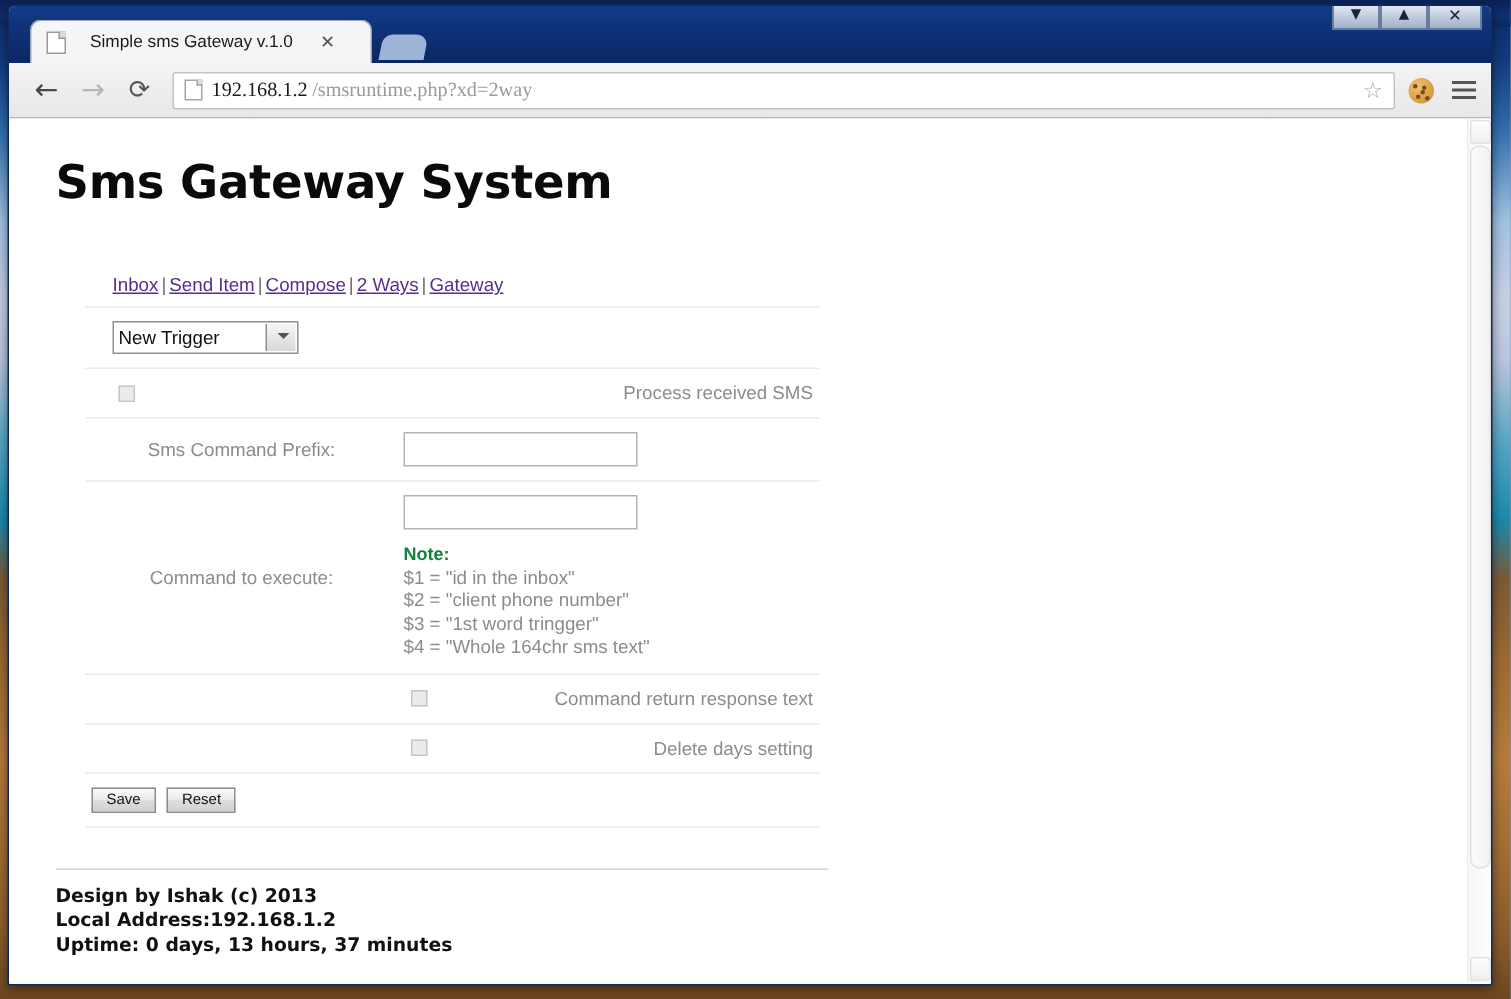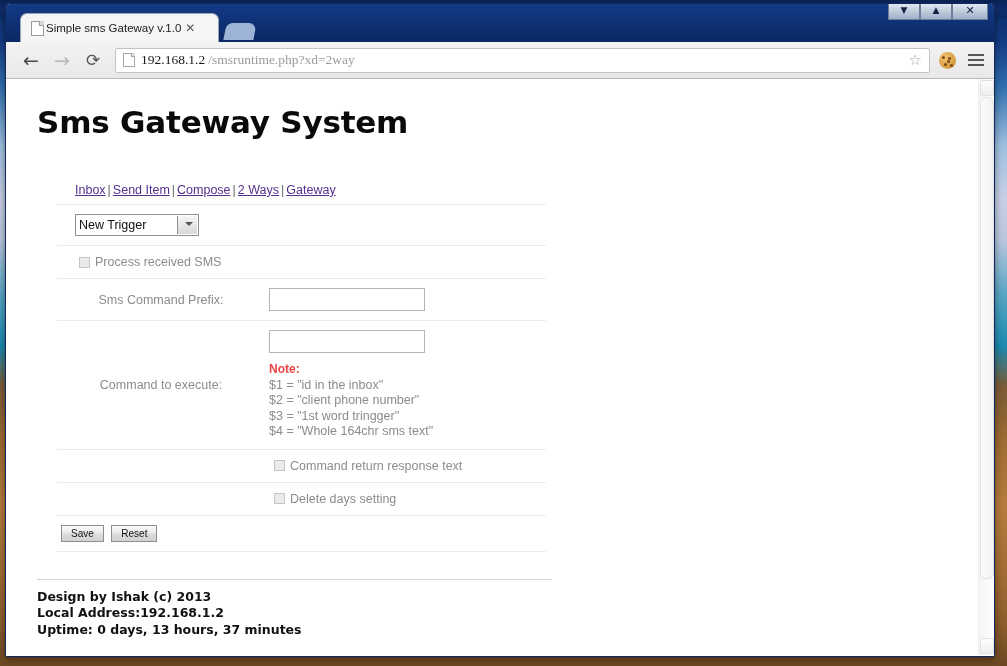--- a/index.html
+++ b/index.html
@@ -102,28 +102,28 @@
   #tab-strip {
     position: absolute;
     left: 14px;
     bottom: 0;
     display: flex;
     align-items: flex-end;
   }
   #active-tab {
     position: relative;
     height: 28px;
-    padding: 0 9px 0 10px;
+    padding: 0 24px 0 10px;
     background: #f4f5f7;
     border: 1px solid #9aa6b6;
     border-bottom: none;
     border-radius: 7px 7px 0 0;
     display: flex;
     align-items: center;
-    gap: 2px;
+    gap: 16px;
     min-width: 178px;
   }
   .tab-favicon {
     width: 11px;
     height: 13px;
     border: 1px solid #9a9a9a;
     background: #fff;
     position: relative;
     flex: none;
   }
@@ -346,36 +346,36 @@
   input[type="text"].txtbox {
     width: 148px;
     height: 19px;
     border: 1px solid #b4b4b4;
     background: #fff;
     font-size: 12px;
     padding: 1px 3px;
     font-family: "Liberation Sans", sans-serif;
   }
 
-  .cbrow { display: flex; align-items: center; gap: 5px; }
+  .cbrow { display: flex; align-items: center; gap: 5px; justify-content: space-between; }
   .cbrow.indent1 { padding-left: 18px; }
   .cbrow.indent2 { padding-left: 213px; }
   input[type="checkbox"].cb {
     -webkit-appearance: none;
     appearance: none;
     width: 11px; height: 11px;
     border: 1px solid #c6c6c6;
     background: #ebebeb;
     margin: 0;
     flex: none;
   }
   .cblabel { font-size: 12.5px; color: #8c8c8c; }
 
   .note-block { margin-top: 9px; line-height: 15.5px; }
-  .note-title { font-weight: bold; color: #ef4444; font-size: 12px; }
+  .note-title { font-weight: bold; color: #15803d; font-size: 12px; }
   .note-line { color: #8c8c8c; font-size: 12.5px; }
 
   .btnrow { padding-left: 213px; }
   button.formbtn {
     font-family: "Liberation Sans", sans-serif;
     font-size: 10px;
     padding: 2px 9px;
     color: #111;
     background: linear-gradient(to bottom, #fbfbfb 0%, #e9e9e9 48%, #dcdcdc 52%, #d2d2d2 100%);
     border: 1px solid #8d8d8d;

